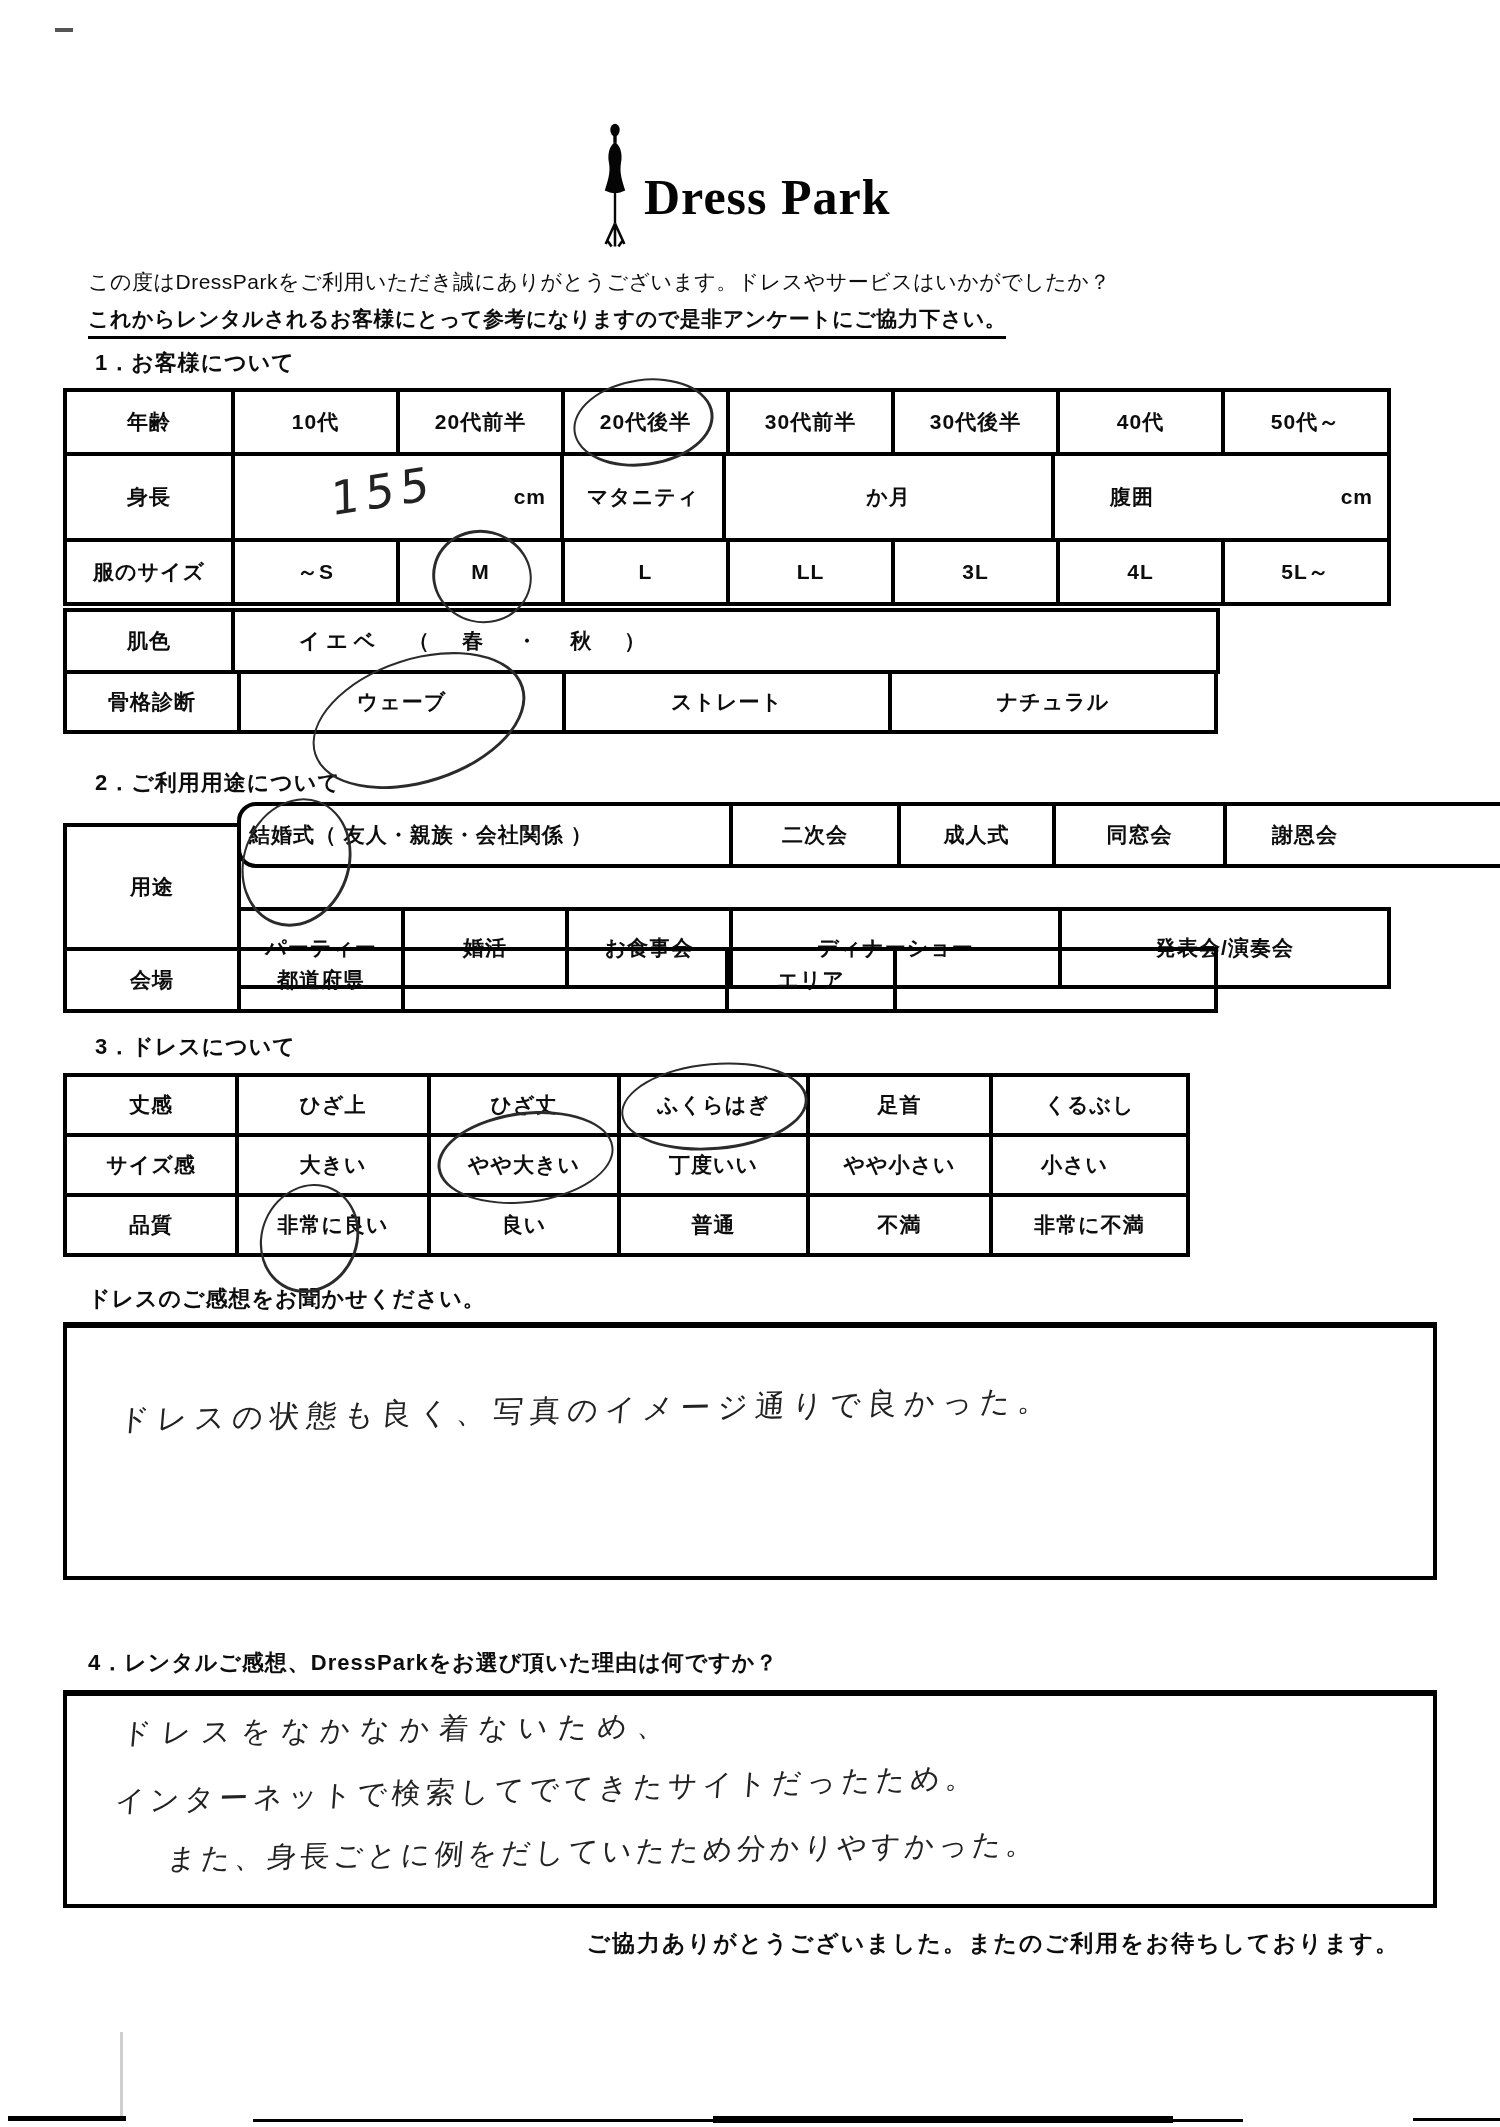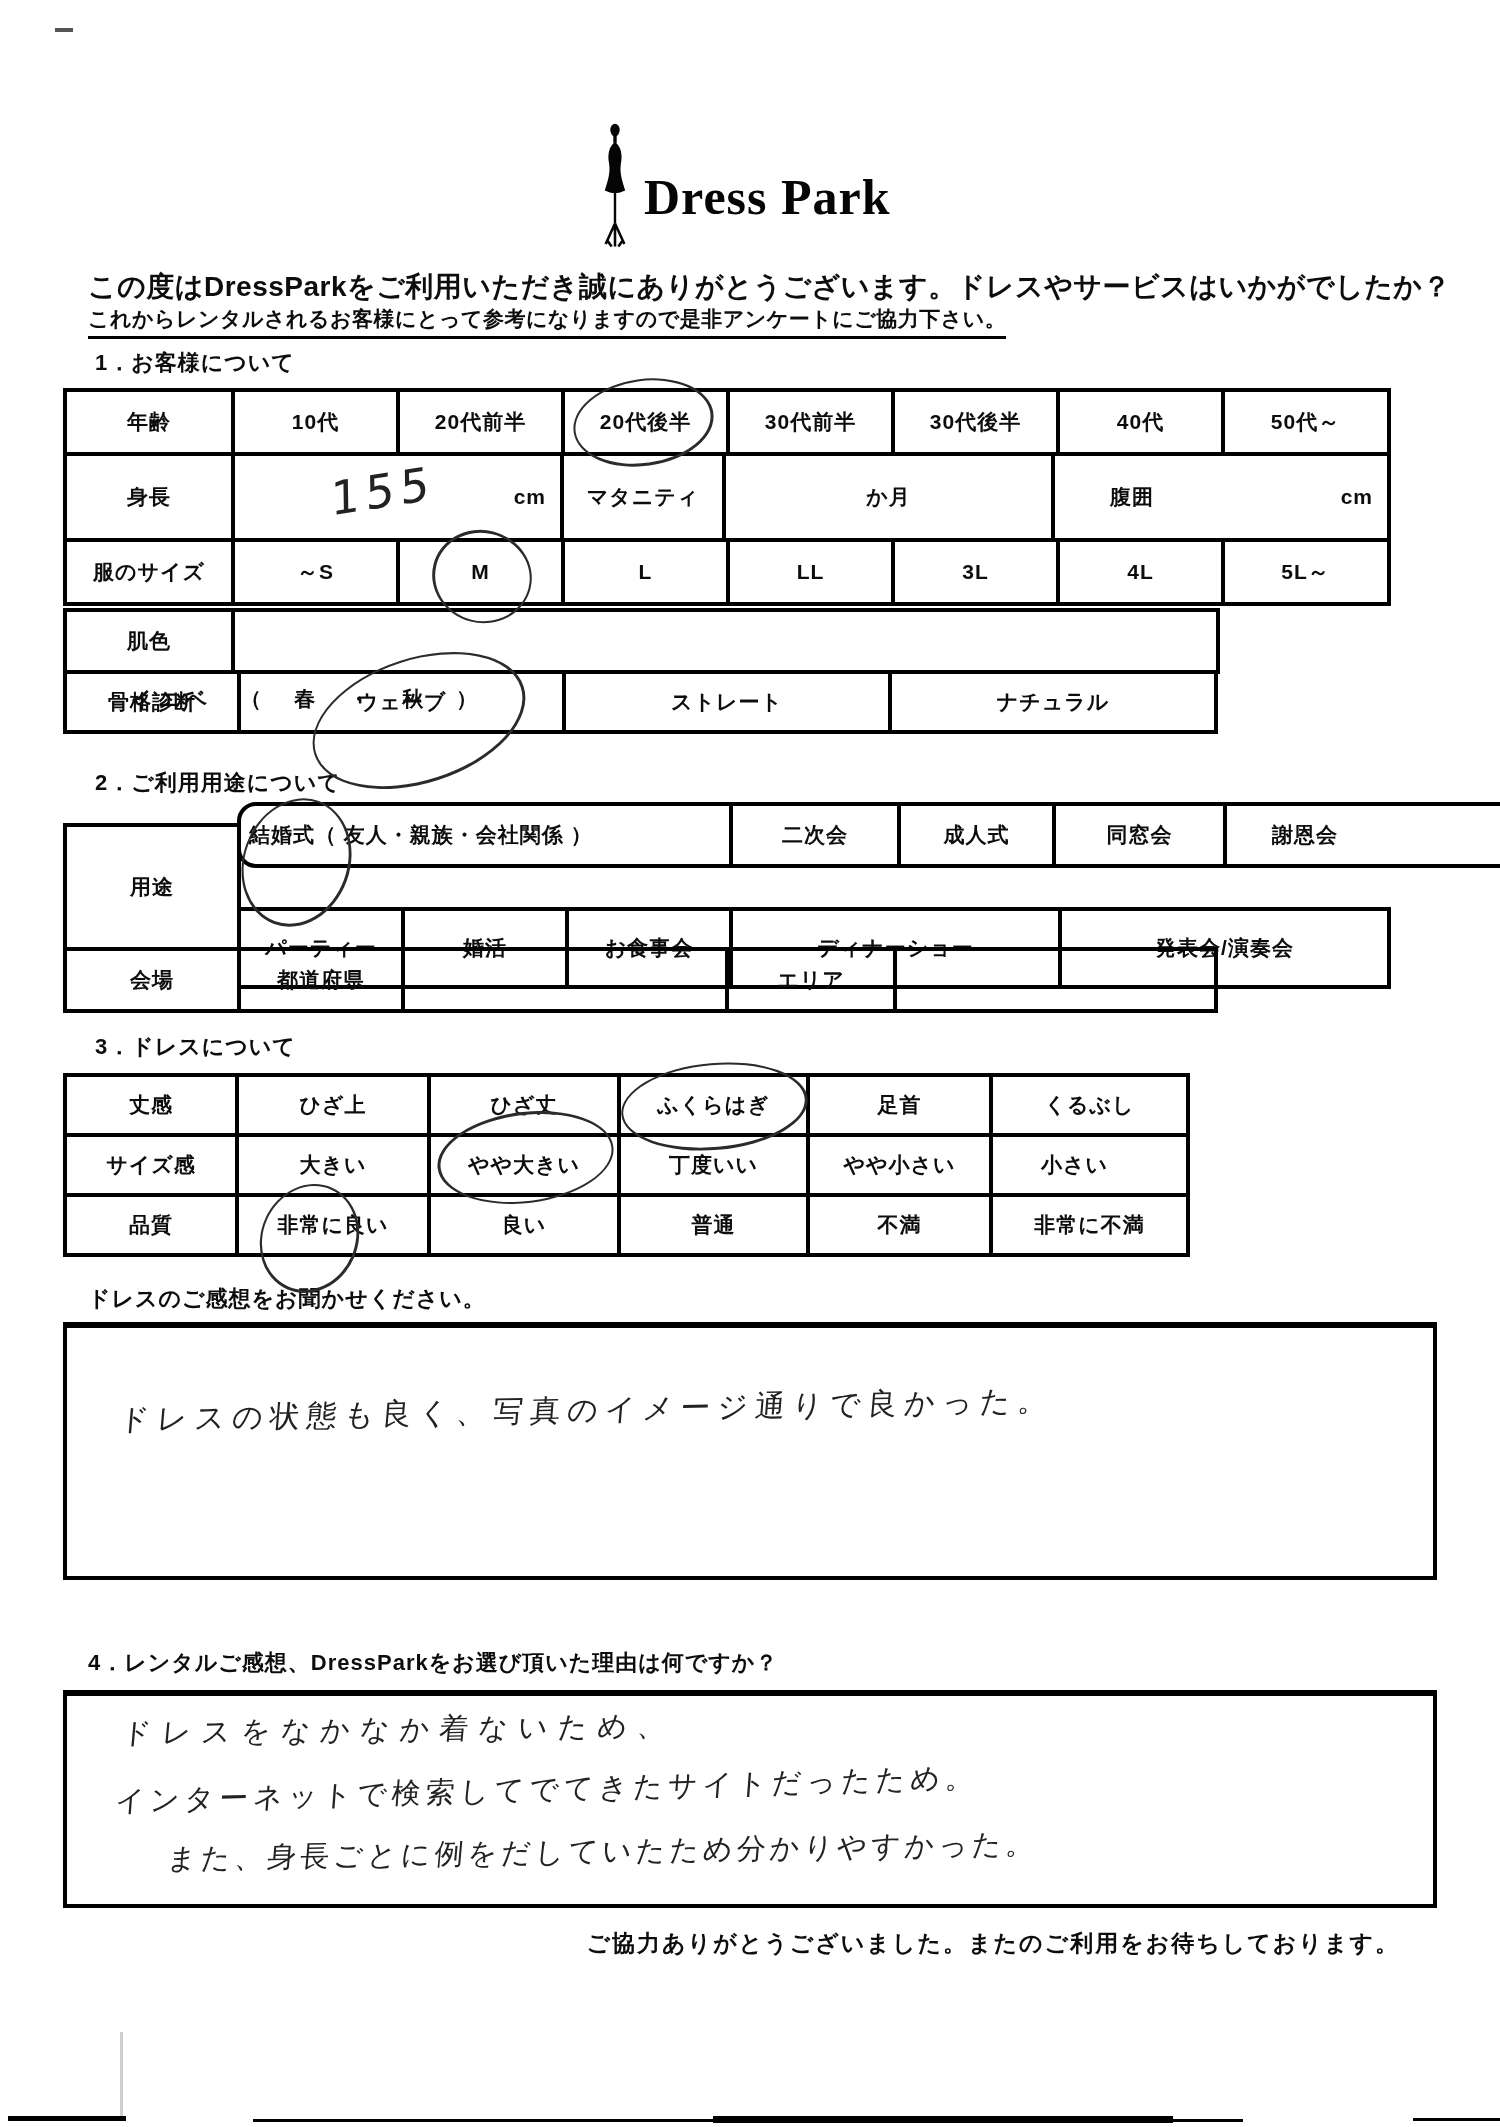--- a/index.html
+++ b/index.html
@@ -4,21 +4,21 @@
 <style>
   html,body{margin:0;padding:0;background:#e9e9e9;}
   .page{position:relative;width:1500px;height:2127px;background:#ffffff;margin:0 auto;
         font-family:"Liberation Sans",sans-serif;color:#0d0d0d;overflow:hidden;}
   
   .logo{position:absolute;left:598px;top:116px;display:flex;align-items:flex-start;}
   .logo svg{display:block;}
   .logo-text{margin-left:12px;margin-top:52px;font-family:"Liberation Serif",serif;
              font-weight:600;font-size:50px;letter-spacing:1px;color:#050505;}
   
-  .intro1{position:absolute;left:88px;top:268px;font-size:28px;letter-spacing:.5px;font-weight:700;}
+  .intro1{position:absolute;left:88px;top:268px;font-size:21px;letter-spacing:.5px;font-weight:400;}
   .intro2{position:absolute;left:88px;top:305px;font-size:21px;letter-spacing:.5px;font-weight:700;
           border-bottom:3px solid #000;padding-bottom:3px;}
   .sec-h{position:absolute;font-size:22px;font-weight:700;letter-spacing:1px;}
   
   .trow{position:absolute;display:flex;box-sizing:border-box;border:4px solid #000;}
   .cell{box-sizing:content-box;border-right:4px solid #000;display:flex;align-items:center;
         justify-content:center;font-size:21px;font-weight:700;letter-spacing:1px;
         position:relative;flex:none;height:100%;}
   .cell:last-child{border-right:none;}
   .cell.left{justify-content:flex-start;padding-left:8px;box-sizing:border-box;}
@@ -96,21 +96,21 @@
       <span>M</span>
       <span class="pen" style="left:32px;top:-12px;width:95px;height:88px;transform:rotate(14deg);border-width:3px 2px 2px 3px;"></span>
     </div>
     <div class="cell" style="width:161px">L</div>
     <div class="cell" style="width:161px">LL</div>
     <div class="cell" style="width:161px">3L</div>
     <div class="cell" style="width:161px">4L</div>
     <div class="cell" style="width:161px">5L～</div>
   </div>
 
-  <div class="trow" style="left:63px;top:608px;width:1157px;height:66px;flex-direction:column;">
+  <div class="trow" style="left:63px;top:608px;width:1157px;height:66px;">
     <div class="cell" style="width:164px">肌色</div>
     <div class="cell" style="width:480px;letter-spacing:6px;">イエベ　（　春　・　秋　）</div>
   </div>
 
   <div class="trow" style="left:63px;top:670px;width:1155px;height:64px;">
     <div class="cell" style="width:170px">骨格診断</div>
     <div class="cell" style="width:321px">
       <span>ウェーブ</span>
       <span class="pen" style="left:68px;top:-16px;width:215px;height:120px;transform:rotate(-18deg);border-width:2px 3px 3px 2px;"></span>
     </div>

